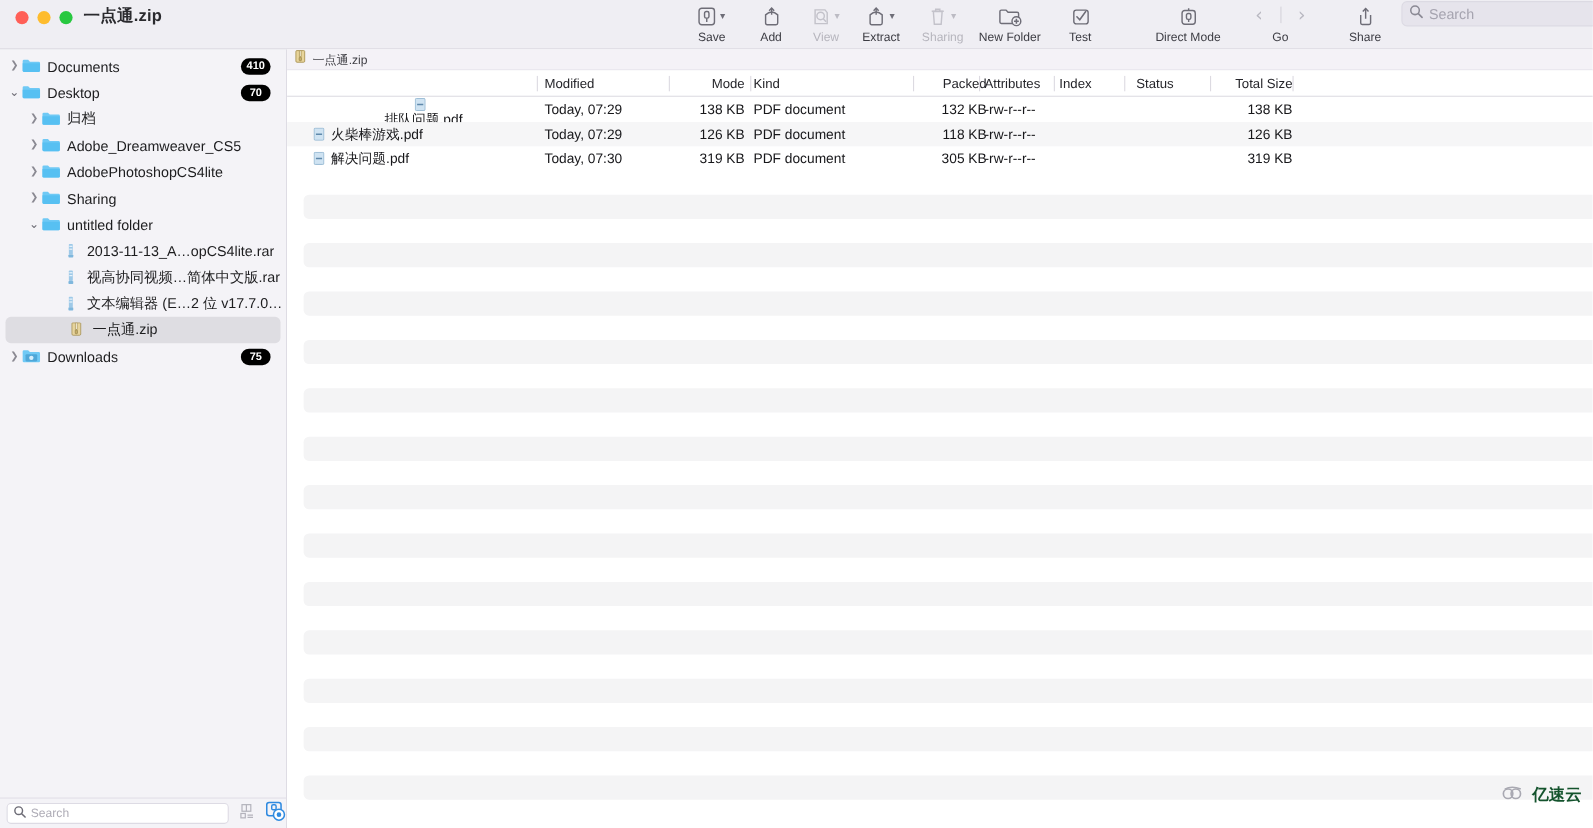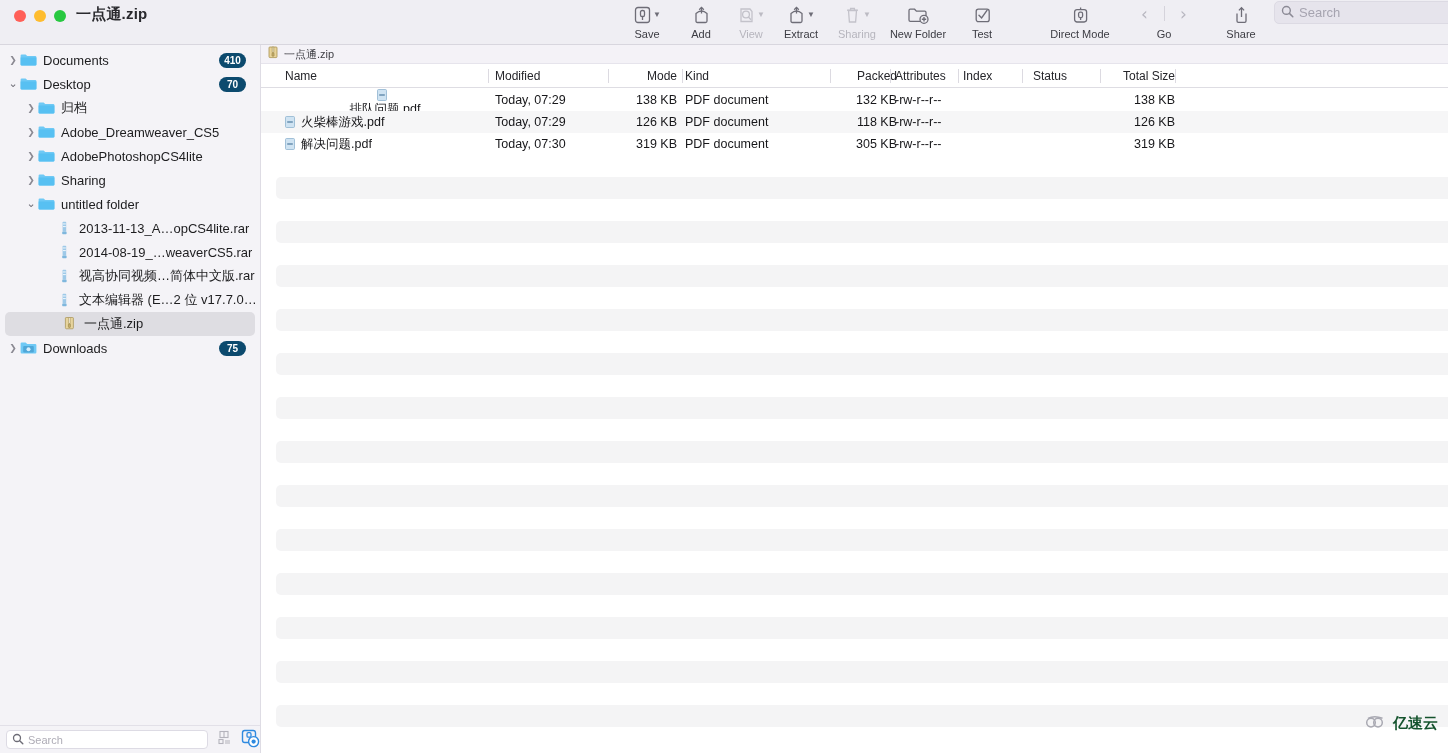--- a/index.html
+++ b/index.html
@@ -78,21 +78,21 @@
   .tw {
     width: 14px; text-align: center; font-size: 9px; color: #8a8992;
     font-family: "DejaVu Sans", sans-serif; flex: 0 0 14px;
   }
   .tw.open { color: #6f6e77; }
   .sb-ico { width: 17px; height: 14px; margin-right: 6px; flex: 0 0 17px; }
   .sb-lbl { overflow: hidden; text-overflow: ellipsis; }
   .badge {
     position: absolute; right: 14px; top: 5px;
     min-width: 27px; height: 15px; border-radius: 8px;
-    background: #0c4a6e; color: #ffffff; font-size: 10px; font-weight: bold;
+    background: #000000; color: #ffffff; font-size: 10px; font-weight: bold;
     display: flex; align-items: center; justify-content: center; padding: 0 5px;
   }
 
   .sb-bottom {
     position: absolute; left: 0; bottom: 0; width: 260px; height: 28px;
     background: #f4f3f7; border-top: 1px solid #e2e0e8;
     display: flex; align-items: center;
   }
   .sb-search {
     margin-left: 6px; width: 205px; height: 19px;
@@ -379,30 +379,20 @@
         </div>
         <div class="sb-row" style="padding-left: 42px;">
           <span class="tw"></span>
           <span class="sb-ico"><svg width="17" height="14" viewBox="0 0 17 14">
               <rect x="6.6" y="0.8" width="3.6" height="9.6" rx="0.7" fill="#9ec9e8"></rect>
               <rect x="7" y="2.4" width="2.8" height="1.1" fill="#e8f3fb"></rect>
               <rect x="7" y="5" width="2.8" height="1.1" fill="#e8f3fb"></rect>
               <rect x="6.2" y="10.4" width="4.4" height="2.8" rx="0.7" fill="#7fb7dd"></rect>
             </svg></span>
           <span class="sb-lbl">2013-11-13_A…opCS4lite.rar</span>
-        </div>
-        <div class="sb-row" style="padding-left: 42px;">
-          <span class="tw"></span>
-          <span class="sb-ico"><svg width="17" height="14" viewBox="0 0 17 14">
-              <rect x="6.6" y="0.8" width="3.6" height="9.6" rx="0.7" fill="#9ec9e8"></rect>
-              <rect x="7" y="2.4" width="2.8" height="1.1" fill="#e8f3fb"></rect>
-              <rect x="7" y="5" width="2.8" height="1.1" fill="#e8f3fb"></rect>
-              <rect x="6.2" y="10.4" width="4.4" height="2.8" rx="0.7" fill="#7fb7dd"></rect>
-            </svg></span>
-          <span class="sb-lbl">2014-08-19_…weaverCS5.rar</span>
         </div>
         <div class="sb-row" style="padding-left: 42px;">
           <span class="tw"></span>
           <span class="sb-ico"><svg width="17" height="14" viewBox="0 0 17 14">
               <rect x="6.6" y="0.8" width="3.6" height="9.6" rx="0.7" fill="#9ec9e8"></rect>
               <rect x="7" y="2.4" width="2.8" height="1.1" fill="#e8f3fb"></rect>
               <rect x="7" y="5" width="2.8" height="1.1" fill="#e8f3fb"></rect>
               <rect x="6.2" y="10.4" width="4.4" height="2.8" rx="0.7" fill="#7fb7dd"></rect>
             </svg></span>
           <span class="sb-lbl">视高协同视频…简体中文版.rar</span>
@@ -476,21 +466,20 @@
         <svg width="12" height="13" viewBox="0 0 12 13">
           <path d="M2 1.8 Q2 1 2.9 1 L9.1 1 Q10 1 10 1.8 L10 10.6 Q10 11.6 9 11.6 L3 11.6 Q2 11.6 2 10.6 Z" fill="#e8d49a" stroke="#a99352" stroke-width=".8"></path>
           <path d="M5.2 1 L6.8 1 L6.8 6.6 L5.2 6.6 Z" fill="#f6f1e2" stroke="#a99352" stroke-width=".7"></path>
           <rect x="5" y="7" width="2" height="3.2" rx=".6" fill="#cbb46e" stroke="#8e7a41" stroke-width=".6"></rect>
         </svg>
       </span>
       <span class="ptxt">一点通.zip</span>
     </div>
 
     <div class="colhead" id="colhead">
-        <div class="ch" style="left: 24px; width: 200px;">Name</div>
         <div class="ch" style="left: 234px; width: 110px;">Modified</div>
         <div class="ch r" style="left: 344px; width: 72px;">Mode</div>
         <div class="ch" style="left: 424px; width: 140px;">Kind</div>
         <div class="ch r" style="left: 570px; width: 66px;">Packed</div>
         <div class="ch" style="left: 634px; width: 62px;">Attributes</div>
         <div class="ch" style="left: 702px; width: 58px;">Index</div>
         <div class="ch" style="left: 772px; width: 70px;">Status</div>
         <div class="ch r" style="left: 846px; width: 68px;">Total Size</div>
         <div class="cdiv" style="left: 227px;"></div>
         <div class="cdiv" style="left: 347px;"></div>

